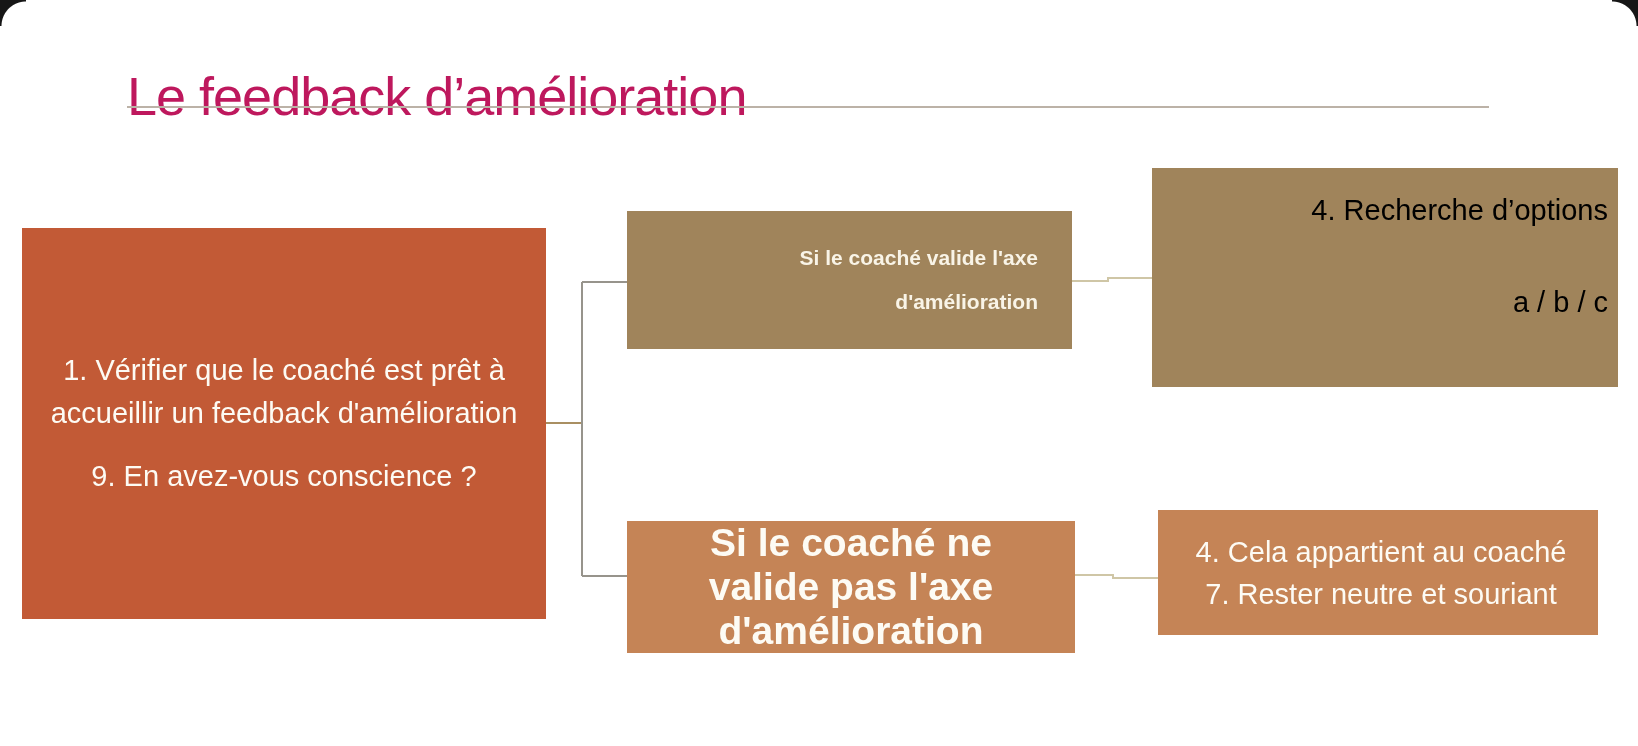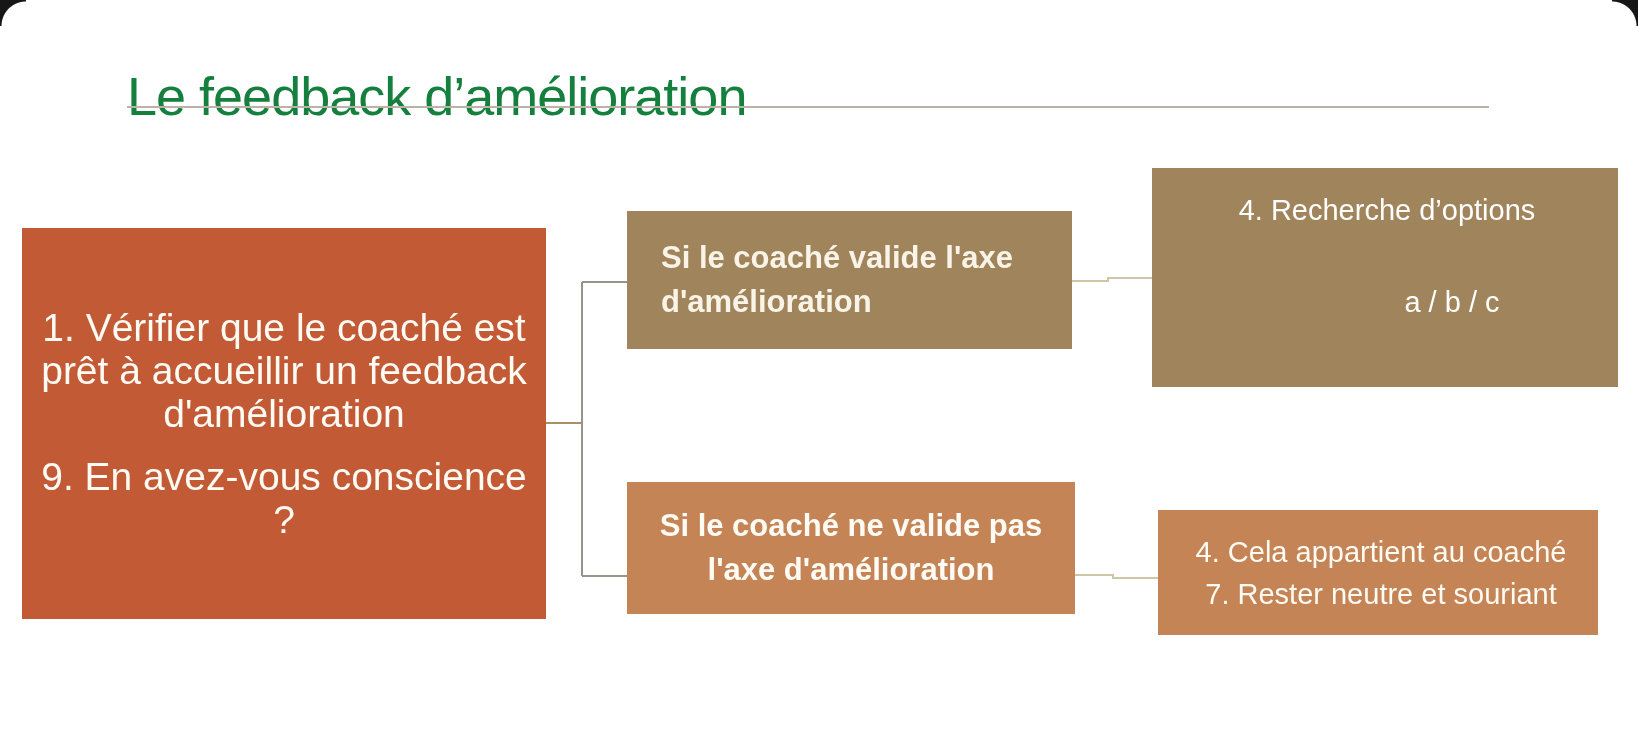--- a/index.html
+++ b/index.html
@@ -12,63 +12,63 @@
   }
   
   .corner{position:absolute;top:0;width:26px;height:26px;z-index:5;}
   .corner.tl{left:0;background:radial-gradient(circle at 100% 100%, rgba(0,0,0,0) 24px, #161616 25px);}
   .corner.tr{right:0;background:radial-gradient(circle at 0% 100%, rgba(0,0,0,0) 24px, #161616 25px);}
 
   .title{
     position:absolute;left:127px;top:30px;width:1200px;
     font-size:54px;line-height:60px;font-weight:400;
     letter-spacing:-1px;
-    color:#15803d;
+    color:#be185d;
   }
   .title-rule{
     position:absolute;left:127px;top:106px;width:1362px;height:0;
     border-top:2px solid #BCB2A7;
   }
 
   .box{
     position:absolute;
     color:#FDFBF4;
     box-sizing:border-box;
     display:flex;flex-direction:column;justify-content:center;
   }
   .box.steps{
     left:22px;top:228px;width:524px;height:391px;
     background:#C25A36;
     text-align:center;
-    font-size:39px;line-height:43px;
+    font-size:29px;line-height:43px;
     padding:0 18px;
     gap:20px;
   }
   .box.valid{
     left:627px;top:211px;width:445px;height:138px;
     background:#A0845B;
-    text-align:left;
-    font-size:31px;line-height:44px;font-weight:700;
+    text-align:right;
+    font-size:21px;line-height:44px;font-weight:700;
     color:#F9F4E7;
     padding:8px 34px;
   }
   .box.valid-outcomes{
     left:1152px;top:168px;width:466px;height:219px;
     background:#A0845B;
     justify-content:flex-start;
     padding:20px 10px 0 14px;
     font-size:29px;line-height:44px;
-    color:#ffffff;
-    text-align:center;
+    color:#000000;
+    text-align:right;
   }
   .box.invalid{
-    left:627px;top:482px;width:448px;height:132px;
+    left:627px;top:521px;width:448px;height:132px;
     background:#C58456;
     text-align:center;
-    font-size:31px;line-height:44px;font-weight:700;
+    font-size:39px;line-height:44px;font-weight:700;
     padding:11px 28px;
   }
   .box.invalid-outcomes{
     left:1158px;top:510px;width:440px;height:125px;
     background:#C58456;
     padding:0 8px 0 14px;
     font-size:29px;line-height:42px;
     text-align:center;
   }
   .line{white-space:nowrap;}

